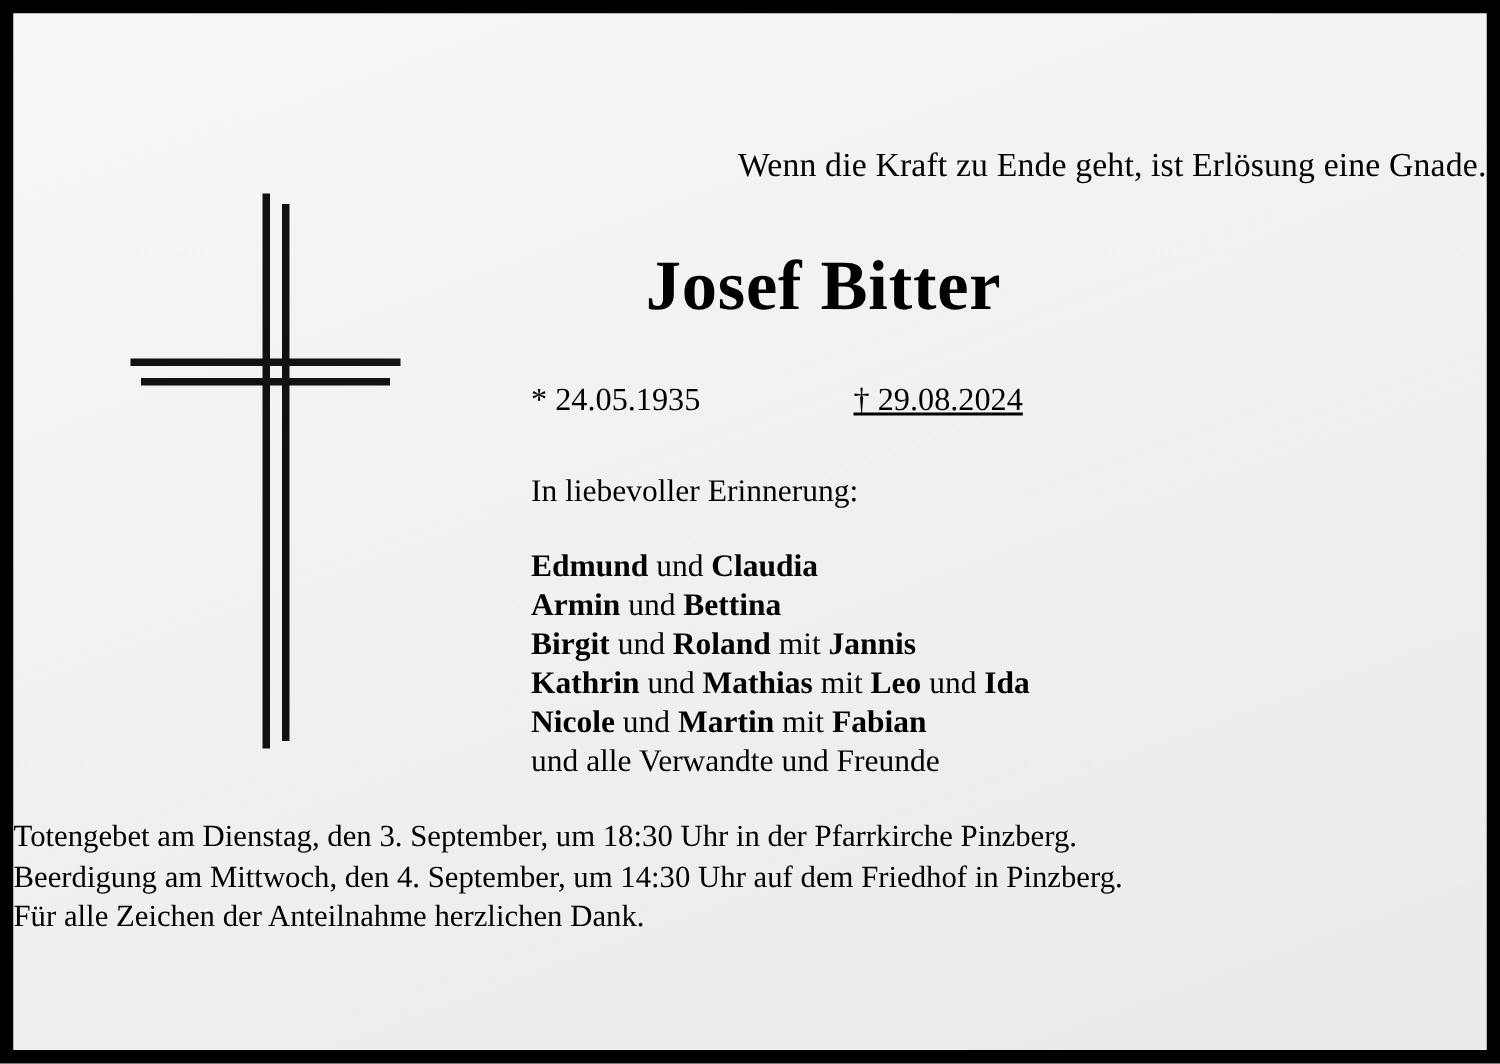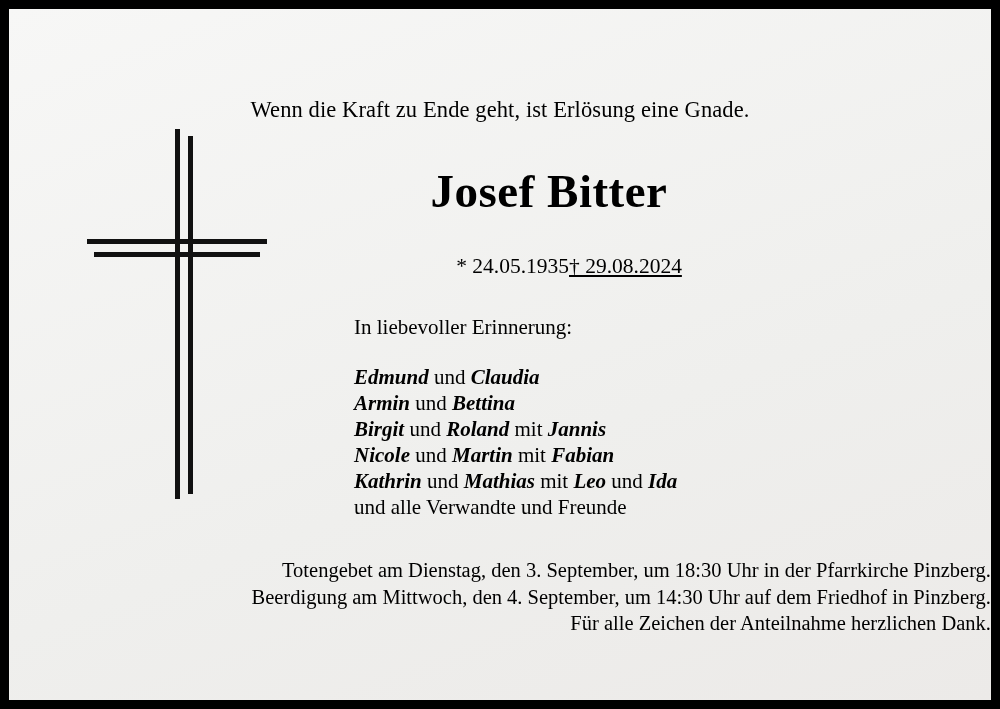--- a/index.html
+++ b/index.html
@@ -71,21 +71,21 @@
     height: 5px;
     background: #111;
   }
 
   
   .motto {
     position: absolute;
     top: 88px;
     left: 0;
     width: 100%;
-    text-align: center;
+    text-align: right;
     font-size: 22.5px;
     letter-spacing: 0.1px;
   }
 
   .name {
     position: absolute;
     top: 155px;
     left: 280px;
     width: 520px;
     text-align: center;
@@ -95,47 +95,47 @@
   }
 
   .dates {
     position: absolute;
     top: 245px;
     left: 345px;
     width: 430px;
     font-size: 21.5px;
     display: flex;
   }
-  .dates .birth { width: 215px; text-align: right; }
+  .dates .birth { width: 215px; }
   .dates .death { width: 215px; text-decoration: underline; }
 
   .memory-line {
     position: absolute;
     top: 306px;
     left: 345px;
     font-size: 21px;
   }
 
   .family {
     position: absolute;
     top: 355px;
     left: 345px;
     width: 470px;
     font-size: 21px;
     line-height: 26px;
   }
   .family div { white-space: nowrap; }
-  .family b { font-weight: bold; font-style: italic; }
+  .family b { font-weight: bold; }
 
   .footer {
     position: absolute;
-    top: 548px;
+    top: 536px;
     left: 0;
     width: 100%;
-    text-align: right;
+    text-align: left;
     font-size: 20.5px;
     line-height: 26.5px;
   }
   .footer div { white-space: nowrap; }
 </style>
 </head>
 <body>
 
 <div class="obituary">
   <div class="inner">
@@ -162,24 +162,24 @@
       <div>
         <b>Edmund</b><span> und </span><b>Claudia</b>
       </div>
       <div>
         <b>Armin</b><span> und </span><b>Bettina</b>
       </div>
       <div>
         <b>Birgit</b><span> und </span><b>Roland</b><span> mit </span><b>Jannis</b>
       </div>
       <div>
-        <b>Nicole</b><span> und </span><b>Martin</b><span> mit </span><b>Fabian</b>
+        <b>Kathrin</b><span> und </span><b>Mathias</b><span> mit </span><b>Leo</b><span> und </span><b>Ida</b>
       </div>
       <div>
-        <b>Kathrin</b><span> und </span><b>Mathias</b><span> mit </span><b>Leo</b><span> und </span><b>Ida</b>
+        <b>Nicole</b><span> und </span><b>Martin</b><span> mit </span><b>Fabian</b>
       </div>
       <div>und alle Verwandte und Freunde</div>
     </div>
 
     <div class="footer">
       <div>Totengebet am Dienstag, den 3. September, um 18:30 Uhr in der Pfarrkirche Pinzberg.</div>
       <div>Beerdigung am Mittwoch, den 4. September, um 14:30 Uhr auf dem Friedhof in Pinzberg.</div>
       <div>Für alle Zeichen der Anteilnahme herzlichen Dank.</div>
     </div>
 

